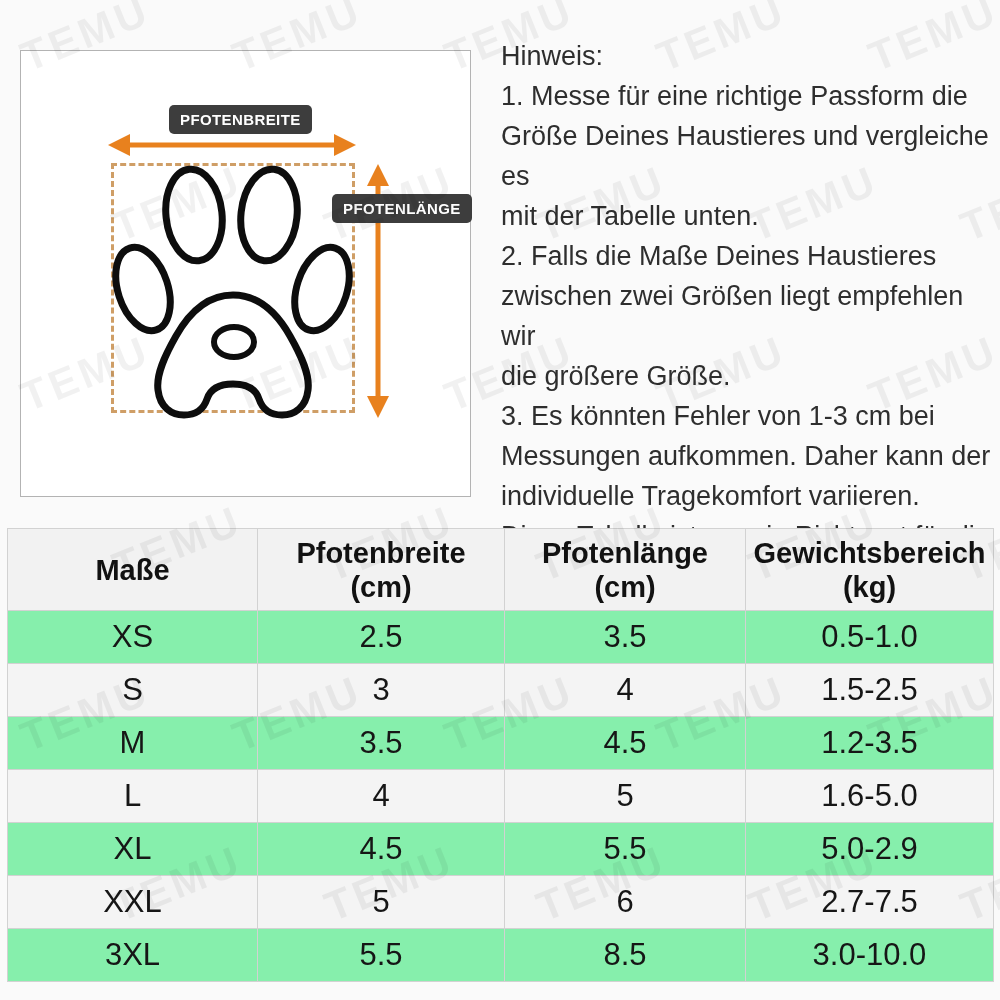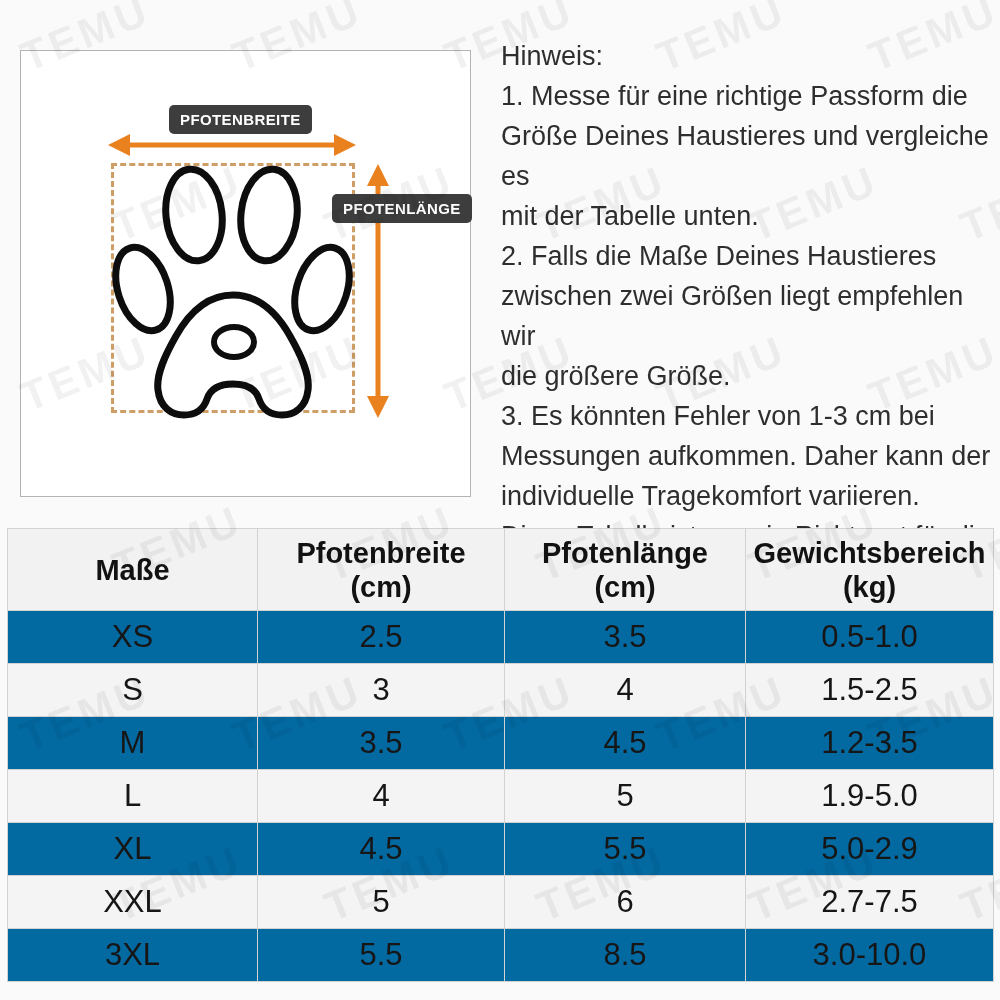--- a/index.html
+++ b/index.html
@@ -53,21 +53,21 @@
     border-collapse:collapse;table-layout:fixed;
     background:#ffffff;
   }
   .size-table th,.size-table td{
     border:1px solid #d2d2d2;text-align:center;vertical-align:middle;
   }
   .size-table th{
     height:82px;background:#f2f2f2;font-weight:bold;
     font-size:29px;line-height:34px;color:#121212;white-space:pre-line;
   }
-  .size-table td{height:53px;font-size:31px;color:#161616;background:#0369a1;}
+  .size-table td{height:53px;font-size:31px;color:#161616;background:#86efac;}
   .size-table tr.stripe td{background:#f4f4f4;}
 
   
   .watermark-layer{
     position:absolute;left:0;top:0;width:1000px;height:1000px;
     pointer-events:none;z-index:9;overflow:hidden;
   }
   .wm{
     position:absolute;font-weight:bold;font-size:42px;letter-spacing:4px;
     color:#000;opacity:0.05;transform:rotate(-22deg);
@@ -162,21 +162,21 @@
     <tr>
       <td>M</td>
       <td>3.5</td>
       <td>4.5</td>
       <td>1.2-3.5</td>
     </tr>
     <tr class="stripe">
       <td>L</td>
       <td>4</td>
       <td>5</td>
-      <td>1.9-5.0</td>
+      <td>1.6-5.0</td>
     </tr>
     <tr>
       <td>XL</td>
       <td>4.5</td>
       <td>5.5</td>
       <td>5.0-2.9</td>
     </tr>
     <tr class="stripe">
       <td>XXL</td>
       <td>5</td>

